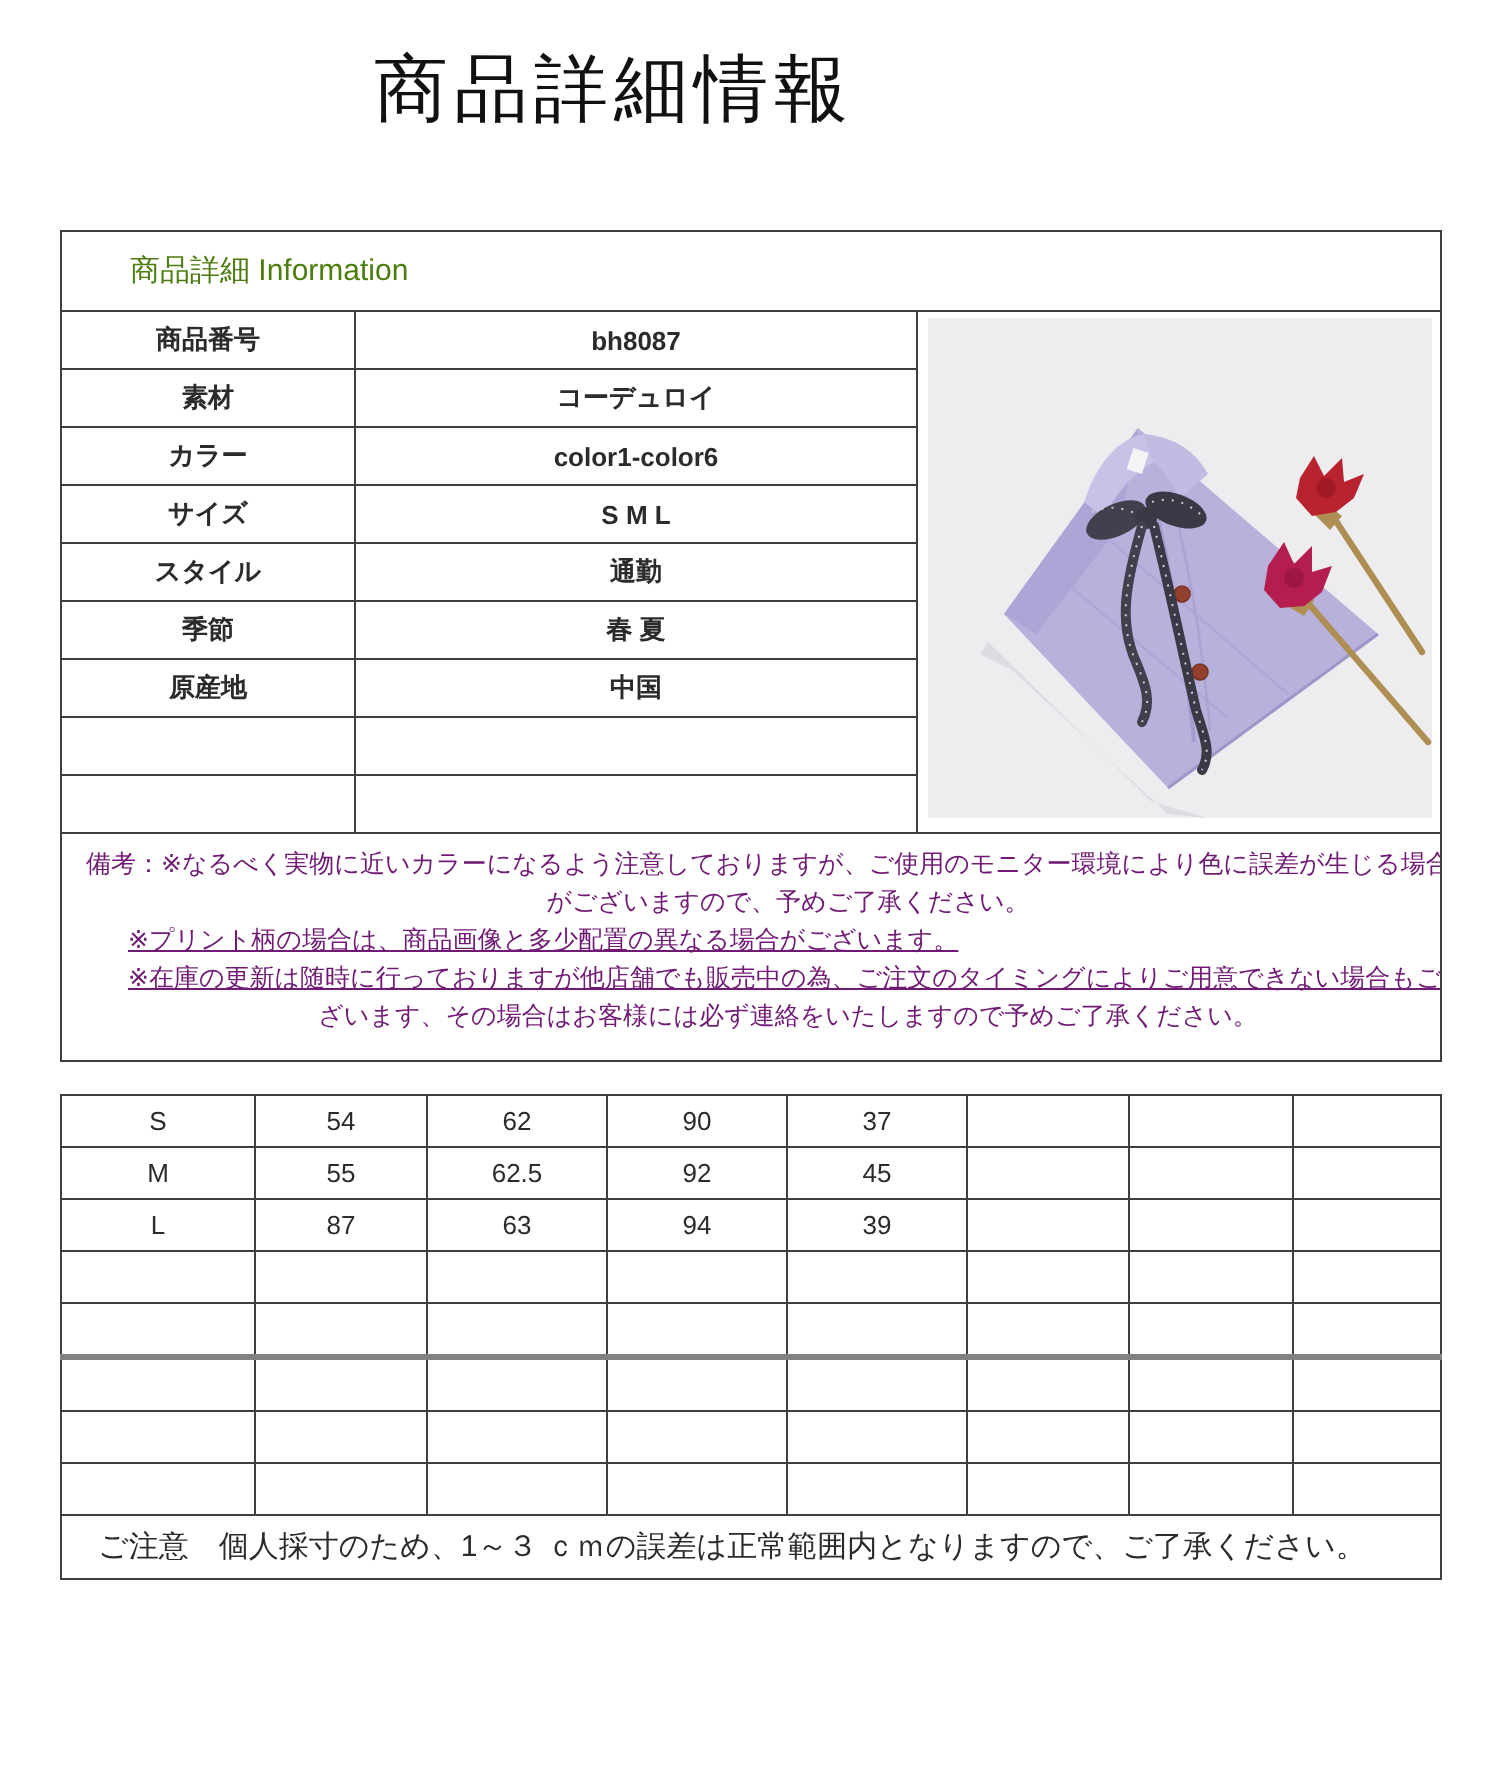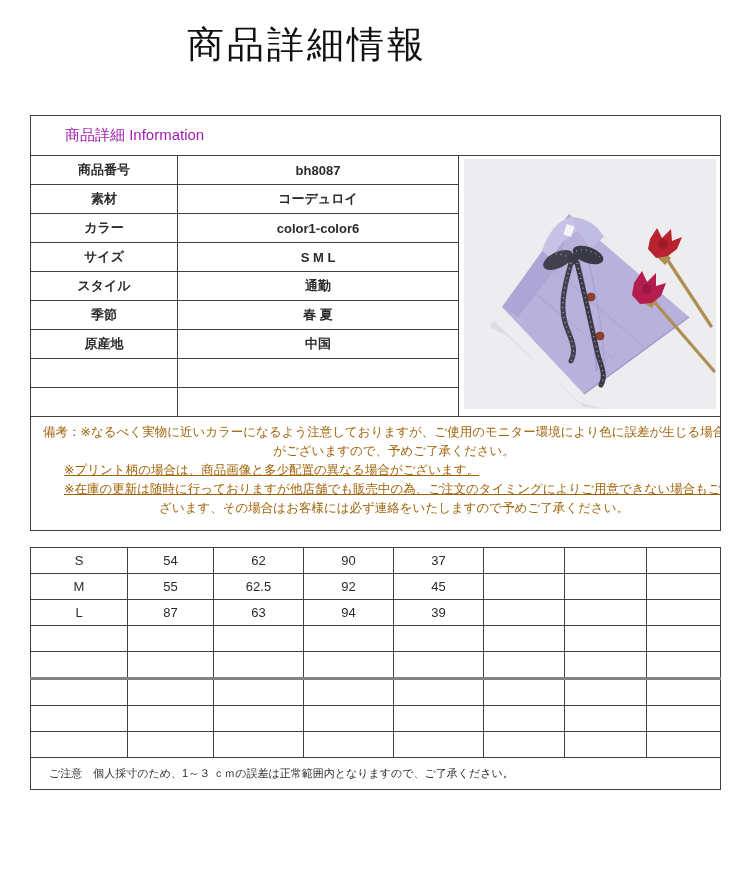--- a/index.html
+++ b/index.html
@@ -9,35 +9,35 @@
   }
   .page-title{
     position:absolute;top:20px;left:0;width:614px;margin:0;
     text-align:center;font-family:"Liberation Serif","DejaVu Serif",serif;
     font-weight:400;font-size:37px;letter-spacing:3px;color:#111;
   }
   table{border-collapse:collapse;table-layout:fixed;position:absolute;left:30px;background:#fff;}
   td{border:1px solid #3f3f3f;font-size:13px;text-align:center;padding:0;overflow:hidden;}
   .info-table{top:115px;width:690px;}
   .size-table{top:547px;width:690px;}
-  tr.hdr td{height:39px;text-align:left;padding-left:34px;font-size:15px;color:#a21caf;}
+  tr.hdr td{height:39px;text-align:left;padding-left:34px;font-size:15px;color:#4d7c0f;}
   .info-table tr.r{height:29px;font-weight:bold;}
   td.photo-cell{vertical-align:top;padding:3px 4px 4px 5px;background:#fff;}
   .photo-cell svg{display:block;width:252px;height:250px;}
   tr.remarks td{
     height:103px;text-align:left;vertical-align:top;
-    padding:6px 8px 4px 12px;font-size:12.5px;line-height:19px;color:#a16207;
+    padding:6px 8px 4px 12px;font-size:12.5px;line-height:19px;color:#701a75;
   }
   .remark-line{white-space:nowrap;}
   .remark-line.ind1{padding-left:21px;text-decoration:underline;}
   .remark-line.ind2{padding-left:33px;text-align:center;}
   .size-table tr.cols td{height:26px;}
   .size-table tr.r td{height:25px;}
   .size-table tr.thick td{border-top:3px solid #828282;}
-  tr.note td{height:31px;text-align:left;padding-left:18px;font-size:11px;}
+  tr.note td{height:31px;text-align:left;padding-left:18px;font-size:15px;}
 </style>
 </head>
 <body>
 
 <h1 class="page-title">商品詳細情報</h1>
 
 <table class="info-table">
   <colgroup>
       <col style="width:147px">
       <col style="width:281px">

